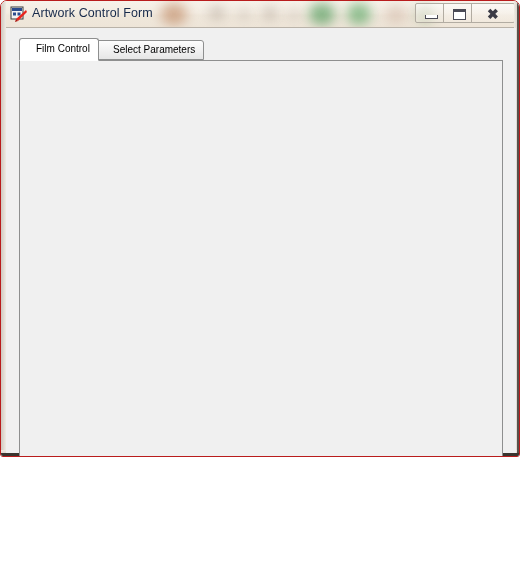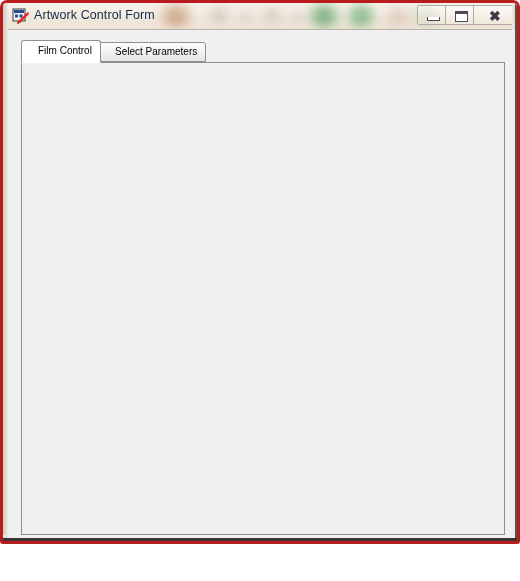--- a/index.html
+++ b/index.html
@@ -11,24 +11,24 @@
     font-family: "Liberation Sans", sans-serif;
     font-size: 11px;
     color: #000;
     overflow: hidden;
   }
 
   
   .window {
     position: absolute;
     left: 0; top: 0;
-    width: 520px; height: 544px;
+    width: 520px; height: 457px;
     box-sizing: border-box;
     background: #f0f0f0;
-    border: 3px solid #b91c1c;
+    border: 1px solid #b91c1c;
     border-radius: 7px 7px 3px 3px;
     overflow: hidden;
   }
   .frame-left, .frame-right, .frame-bottom {
     position: absolute;
     background: linear-gradient(to right,#cfc9c1,#efeae2);
   }
   .frame-left  { left:0; top:0; width:5px; height:581px; }
   .frame-right { right:0; top:0; width:5px; height:581px;
                  background: linear-gradient(to left,#cfc9c1,#efeae2); }

